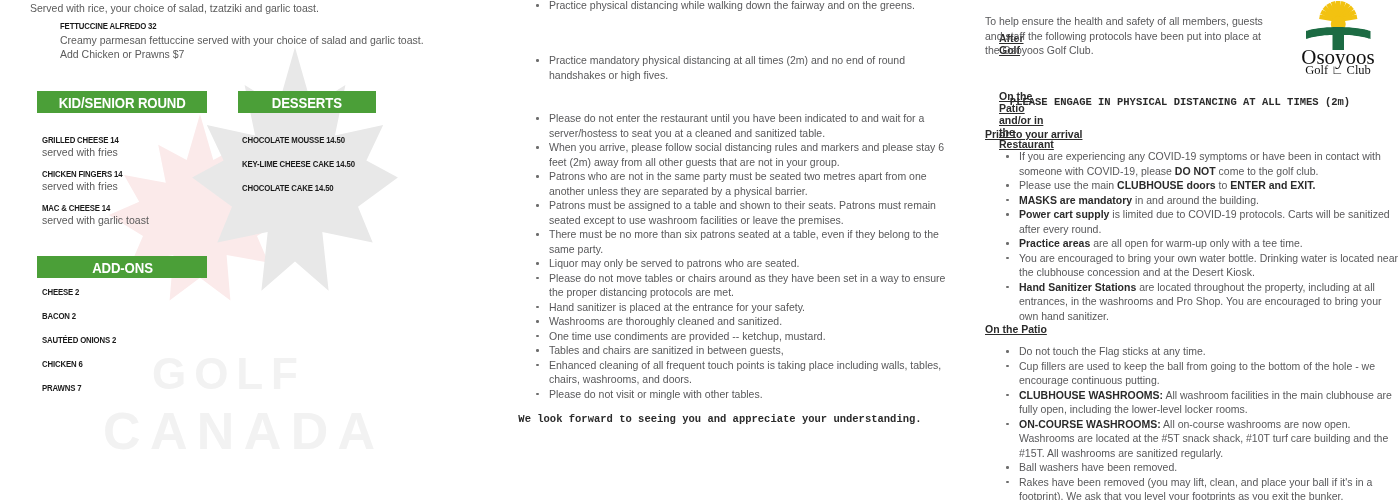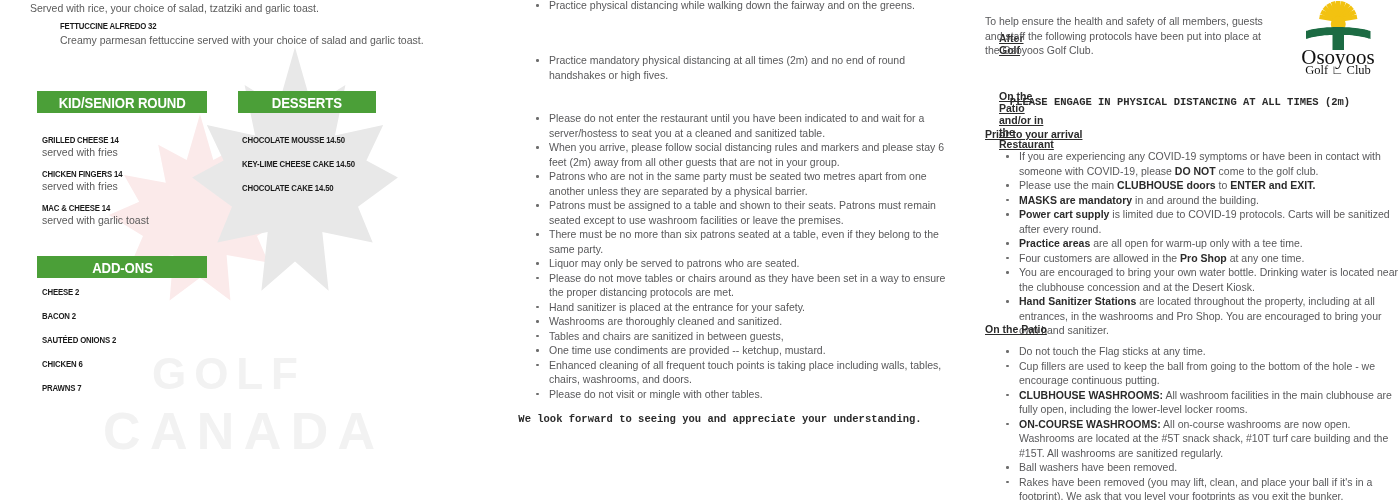--- a/index.html
+++ b/index.html
@@ -208,20 +208,21 @@
 
 <div class="page">
 
   <div class="col col-left">
 
     <div class="menu-intro">Served with rice, your choice of salad, tzatziki and garlic toast.</div>
 
     <div class="alfredo-block">
       <div class="menu-item-head">FETTUCCINE ALFREDO   32</div>
       <div class="menu-item-desc">Creamy parmesan fettuccine served with your choice of salad and garlic toast.</div>
+      <div class="menu-item-desc">Add Chicken or Prawns $7</div>
     </div>
 
     <div class="green-bar" id="bar-kid">
       <span>KID/SENIOR ROUND</span>
     </div>
     <div class="green-bar" id="bar-desserts">
       <span>DESSERTS</span>
     </div>
     <div class="green-bar" id="bar-addons">
       <span>ADD-ONS</span>
@@ -293,22 +294,22 @@
       <ul class="bullets">
           <li>Please do not enter the restaurant until you have been indicated to and wait for a server/hostess to seat you at a cleaned and sanitized table.</li>
           <li>When you arrive, please follow social distancing rules and markers and please stay 6 feet (2m) away from all other guests that are not in your group.</li>
           <li>Patrons who are not in the same party must be seated two metres apart from one another unless they are separated by a physical barrier.</li>
           <li>Patrons must be assigned to a table and shown to their seats. Patrons must remain seated except to use washroom facilities or leave the premises.</li>
           <li>There must be no more than six patrons seated at a table, even if they belong to the same party.</li>
           <li>Liquor may only be served to patrons who are seated.</li>
           <li>Please do not move tables or chairs around as they have been set in a way to ensure the proper distancing protocols are met.</li>
           <li>Hand sanitizer is placed at the entrance for your safety.</li>
           <li>Washrooms are thoroughly cleaned and sanitized.</li>
+          <li>One time use condiments are provided -- ketchup, mustard.</li>
           <li>Tables and chairs are sanitized in between guests,</li>
-          <li>One time use condiments are provided -- ketchup, mustard.</li>
           <li>Enhanced cleaning of all frequent touch points is taking place including walls, tables, chairs, washrooms, and doors.</li>
           <li>Please do not visit or mingle with other tables.</li>
         </ul>
     </div>
 
     <div id="mid-closing">
       <span class="doc-center-bold">We look forward to seeing you and appreciate your understanding.</span>
     </div>
   </div>
 
@@ -343,21 +344,20 @@
     </div>
 
     <div class="doc-head" id="right-h1">Prior to your arrival</div>
     <div class="right-block" id="right-b1">
       <ul class="bullets">
           <li><span>If you are experiencing any COVID-19 symptoms or have been in contact with someone with COVID-19, please </span><b class="strong">DO NOT</b><span> come to the golf club.</span></li>
           <li><span>Please use the main </span><b class="strong">CLUBHOUSE doors</b><span> to </span><b class="strong">ENTER and EXIT.</b></li>
           <li><b class="strong">MASKS are mandatory</b><span> in and around the building.</span></li>
           <li><b class="strong">Power cart supply</b><span> is limited due to COVID-19 protocols.  Carts will be sanitized after every round.</span></li>
           <li><b class="strong">Practice areas</b><span> are all open for warm-up only with a tee time.</span></li>
-          <li><span>Four customers are allowed in the </span><b class="strong">Pro Shop</b><span> at any one time.</span></li>
           <li><span>You are encouraged to bring your own water bottle. Drinking water is located near the clubhouse concession and at the Desert Kiosk.</span></li>
           <li><b class="strong">Hand Sanitizer Stations</b><span> are located throughout the property, including at all entrances, in the washrooms and Pro Shop.  You are encouraged to bring your own hand sanitizer.</span></li>
         </ul>
     </div>
 
     <div class="doc-head" id="right-h2">On the Patio</div>
     <div class="right-block" id="right-b2">
       <ul class="bullets">
           <li><span>Do not touch the Flag sticks at any time.</span></li>
           <li><span>Cup fillers are used to keep the ball from going to the bottom of the hole - we encourage continuous putting.</span></li>

